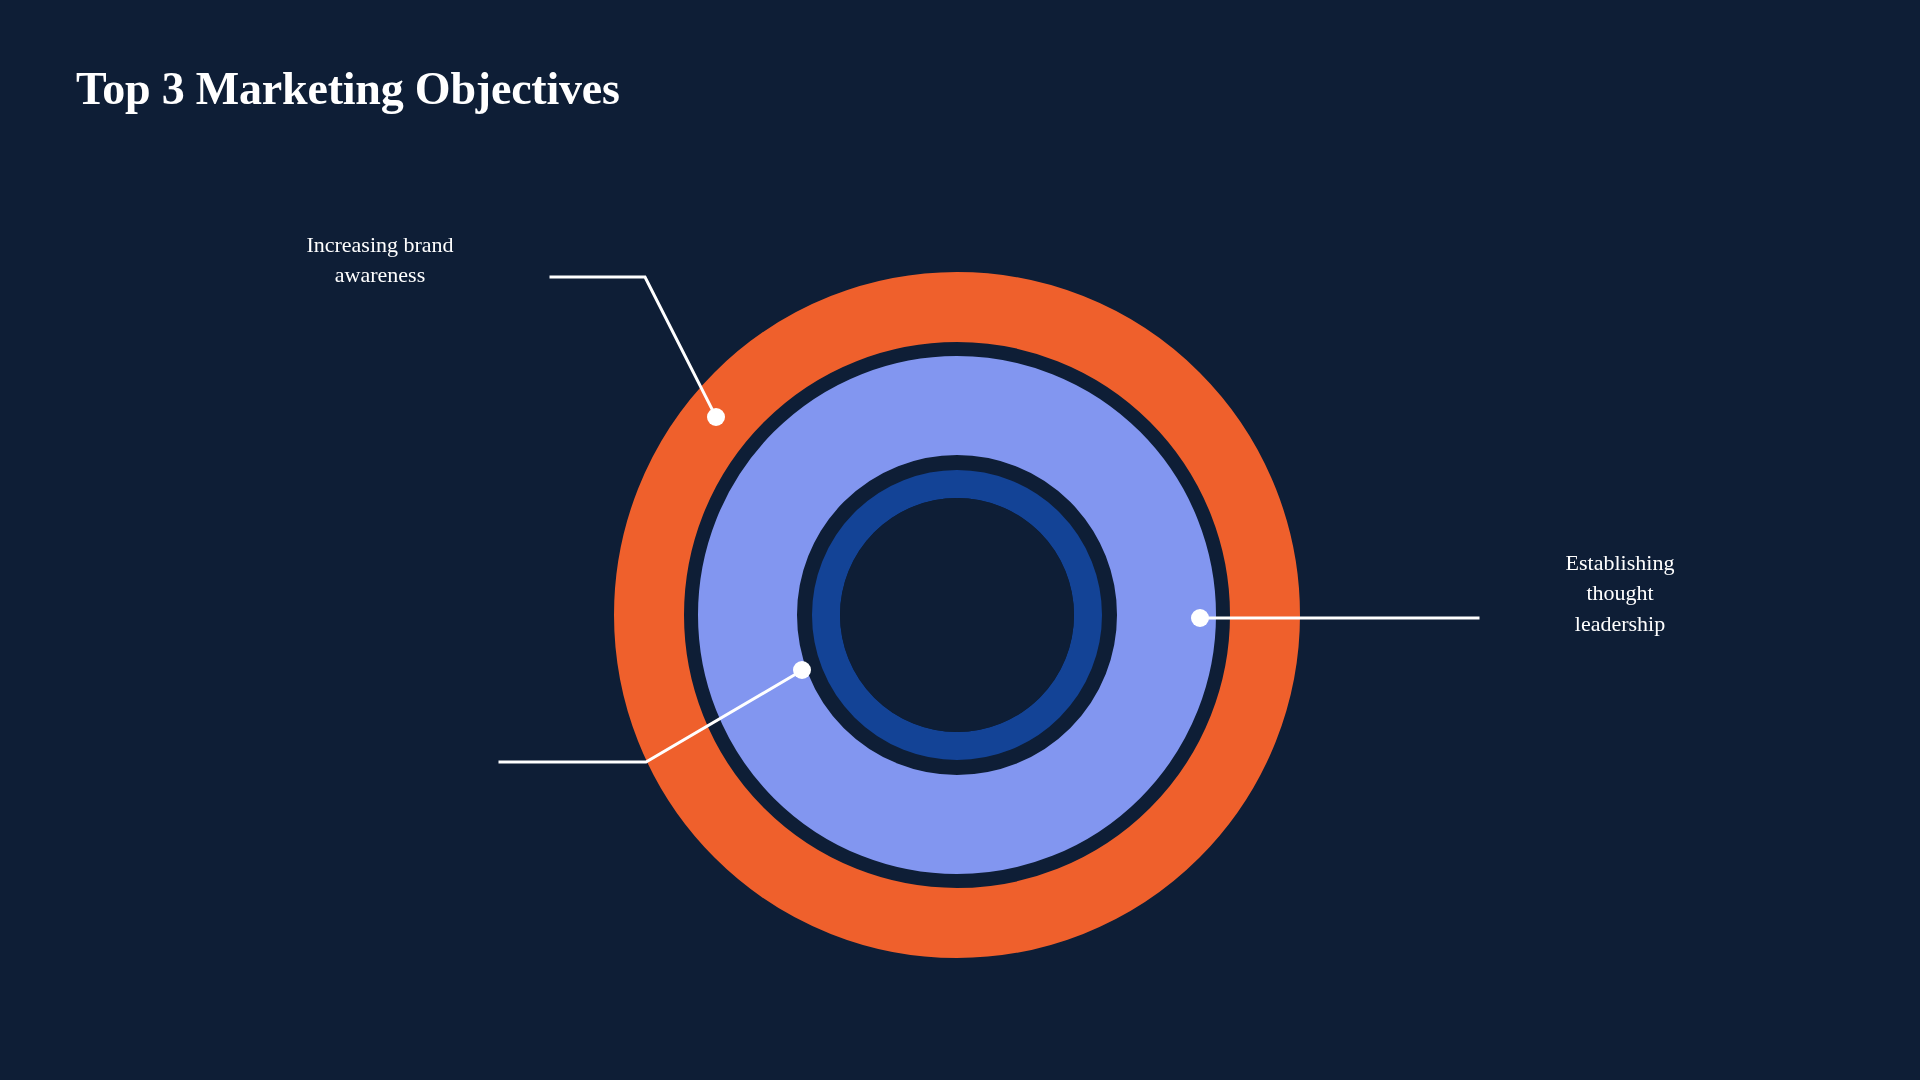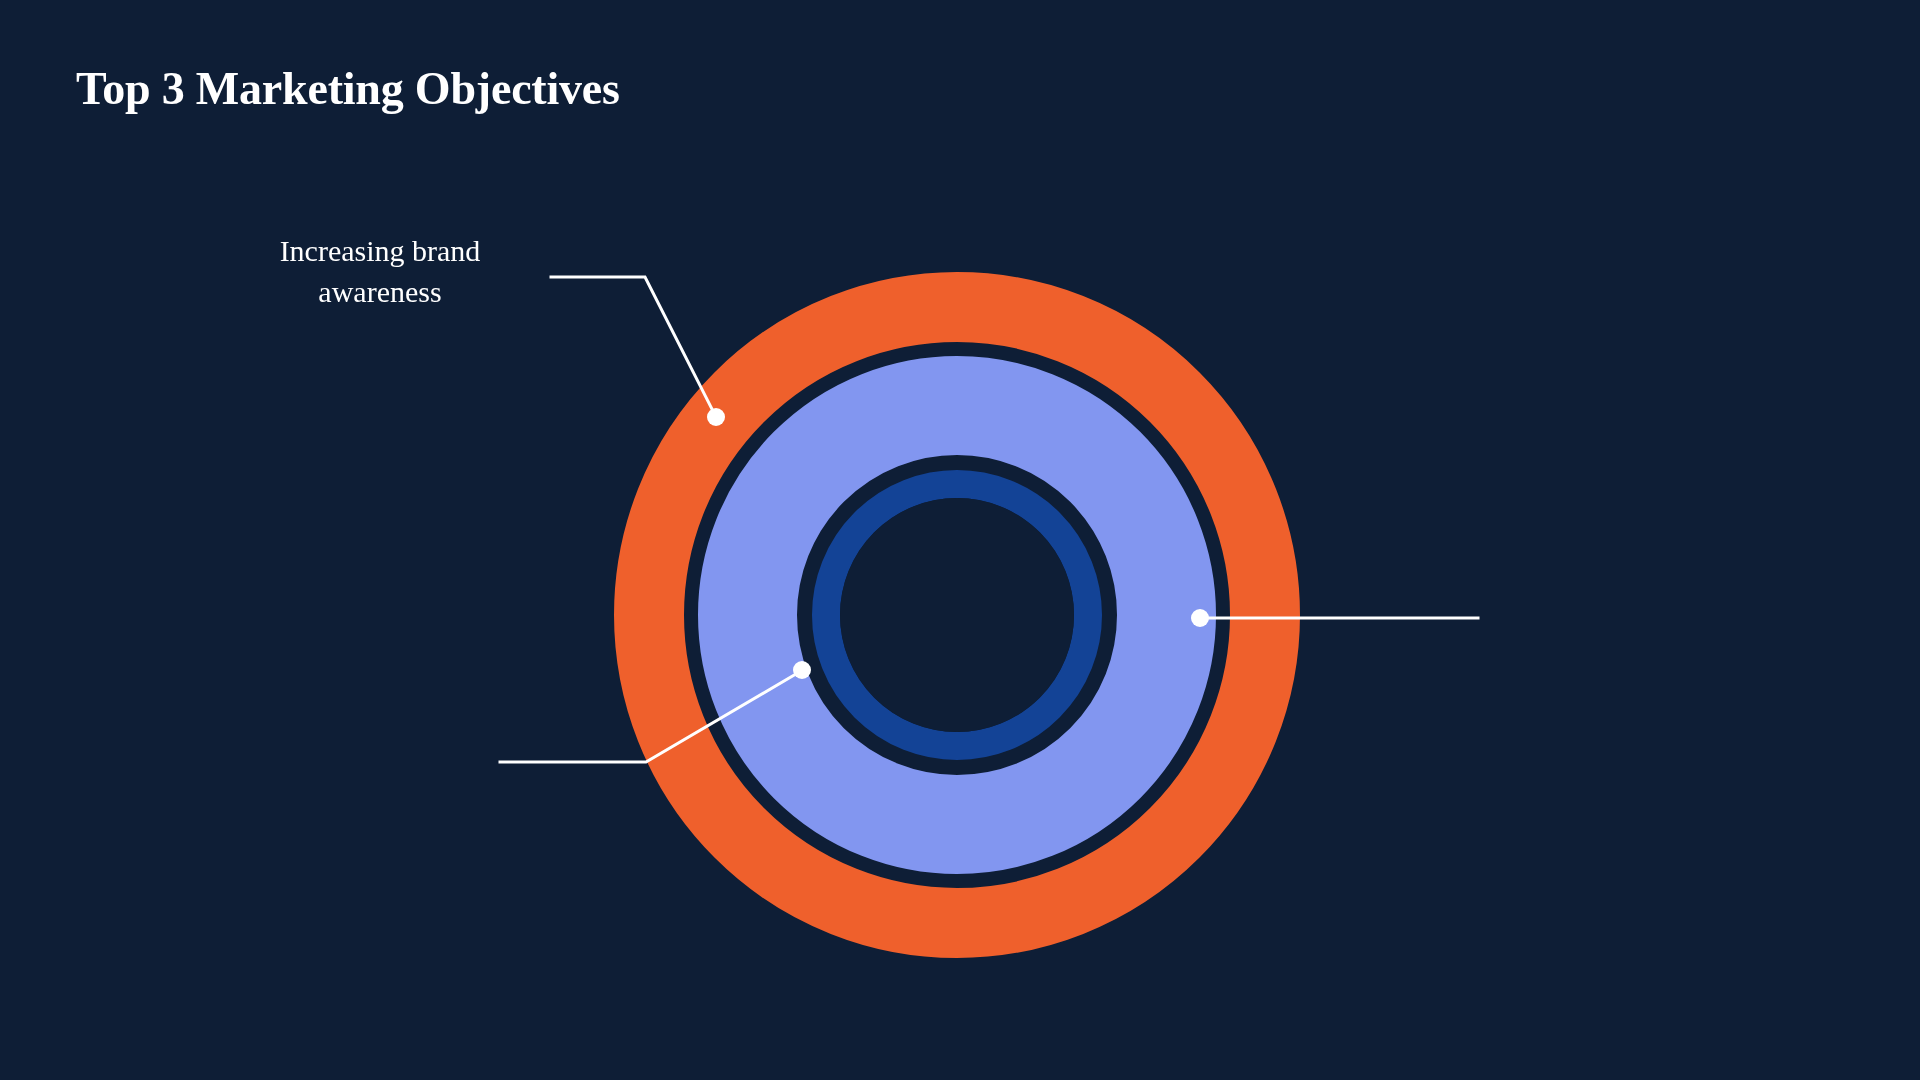--- a/index.html
+++ b/index.html
@@ -29,21 +29,21 @@
   #ring-diagram {
     position: absolute;
     left: 0;
     top: 0;
     width: 1920px;
     height: 1080px;
   }
   .callout {
     position: absolute;
     color: #ffffff;
-    font-size: 30px;
+    font-size: 22px;
     line-height: 1.38;
     text-align: center;
     white-space: pre-line;
   }
   #callout-brand-awareness {
     left: 160px;
     top: 230px;
     width: 440px;
   }
   #callout-thought-leadership {
@@ -86,15 +86,18 @@
 
     <g>
       <polyline points="500,762 646,762 801,671" fill="none" stroke="#ffffff" stroke-width="3" stroke-linecap="square" stroke-linejoin="miter"></polyline>
       <circle cx="802" cy="670" r="9" fill="#ffffff"></circle>
     </g>
   </svg>
 
   <div class="callout" id="callout-brand-awareness">Increasing brand
 awareness</div>
 
+  <div class="callout" id="callout-thought-leadership">Establishing
+thought
+leadership</div>
 
 
 </div>
 
 </body></html>

